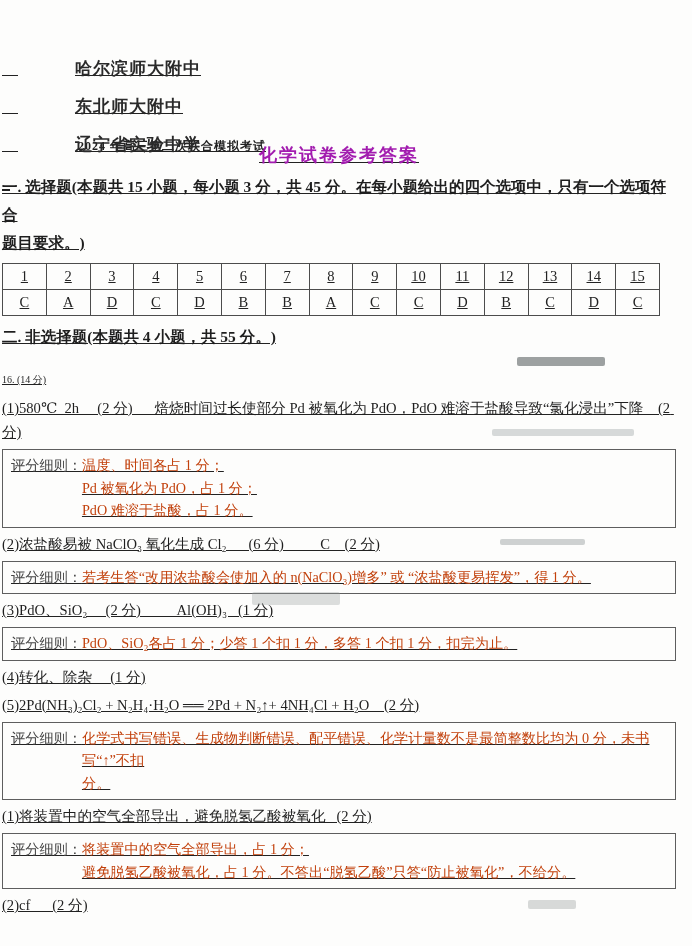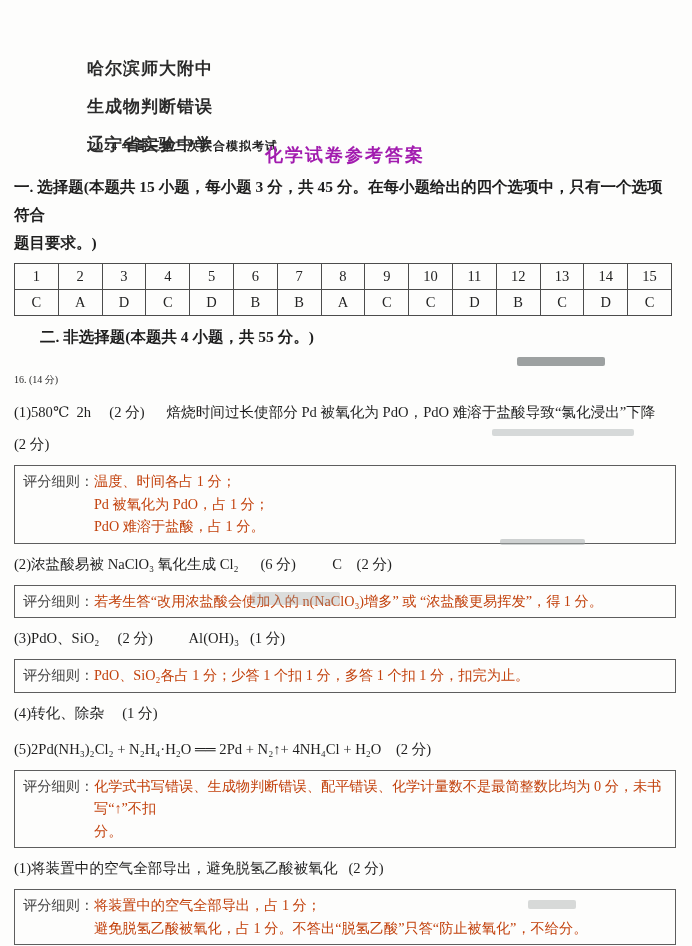--- a/index.html
+++ b/index.html
@@ -6,49 +6,50 @@
   body{
     width:692px;height:946px;
     background:#fdfdfc;
     font-family:"Liberation Serif","DejaVu Serif",serif;
     color:#222;
     overflow:hidden;
     position:relative;
   }
   .page{
     position:absolute;inset:0;
-    padding:12px 16px 0 14px;
+    padding:12px 16px 0 2px;
     filter:blur(0.3px);
+    text-decoration:underline;
   }
   
   .hdr-row{height:38px;line-height:38px;white-space:pre;}
   .school{margin-left:57px;font-size:17px;font-weight:bold;letter-spacing:1px;color:#2a2a2a;}
   .exam-title{margin-left:60px;font-size:12px;font-weight:bold;letter-spacing:1px;color:#222;}
   .doc-title{
     margin-top:14px;text-align:center;font-size:18px;font-weight:bold;
     letter-spacing:2px;color:#a21caf;height:30px;line-height:30px;
   }
   
   .sec-heading{
     margin-top:3px;font-size:15.5px;font-weight:bold;color:#1e1e1e;
     line-height:28px;white-space:pre-wrap;
   }
-  .sec-heading.second{margin-top:8px;line-height:26px;margin-left:26px;}
+  .sec-heading.second{margin-top:8px;line-height:26px;}
   
   table.answers{
     border-collapse:collapse;margin-top:6px;width:658px;table-layout:fixed;
   }
   table.answers td{
     border:1px solid #4c4c4c;text-align:center;height:25px;
     font-size:14.5px;color:#232323;padding:0;
   }
   
   .q-title{margin-top:17px;font-size:10px;color:#1f1f1f;height:25px;line-height:25px;white-space:pre;}
   .ans-line{
-    margin-top:4px;font-size:14.6px;color:#1f1f1f;line-height:32px;
+    margin-top:4px;font-size:14.6px;color:#1f1f1f;line-height:24px;
     white-space:pre-wrap;
   }
   
   .score-box{
     border:1px solid #5e5e5e;
     margin:5px 0 4px 0;
     padding:4px 8px 5px 8px;
     display:flex;align-items:flex-start;
     background:#fdfdfc;
   }
@@ -69,21 +70,21 @@
 </style>
 </head>
 <body>
 
 <div class="page">
 
   <div class="hdr-row">
     <span class="school">哈尔滨师大附中</span>
   </div>
   <div class="hdr-row">
-    <span class="school">生成物判断错误</span>
+    <span class="school">东北师大附中</span>
     <span class="exam-title">2024 年高三第二次联合模拟考试</span>
   </div>
   <div class="hdr-row">
     <span class="school">辽宁省实验中学</span>
   </div>
   <div class="doc-title">化学试卷参考答案</div>
 
   <div class="sec-heading">一. 选择题(本题共 15 小题，每小题 3 分，共 45 分。在每小题给出的四个选项中，只有一个选项符合
 题目要求。)</div>
 

